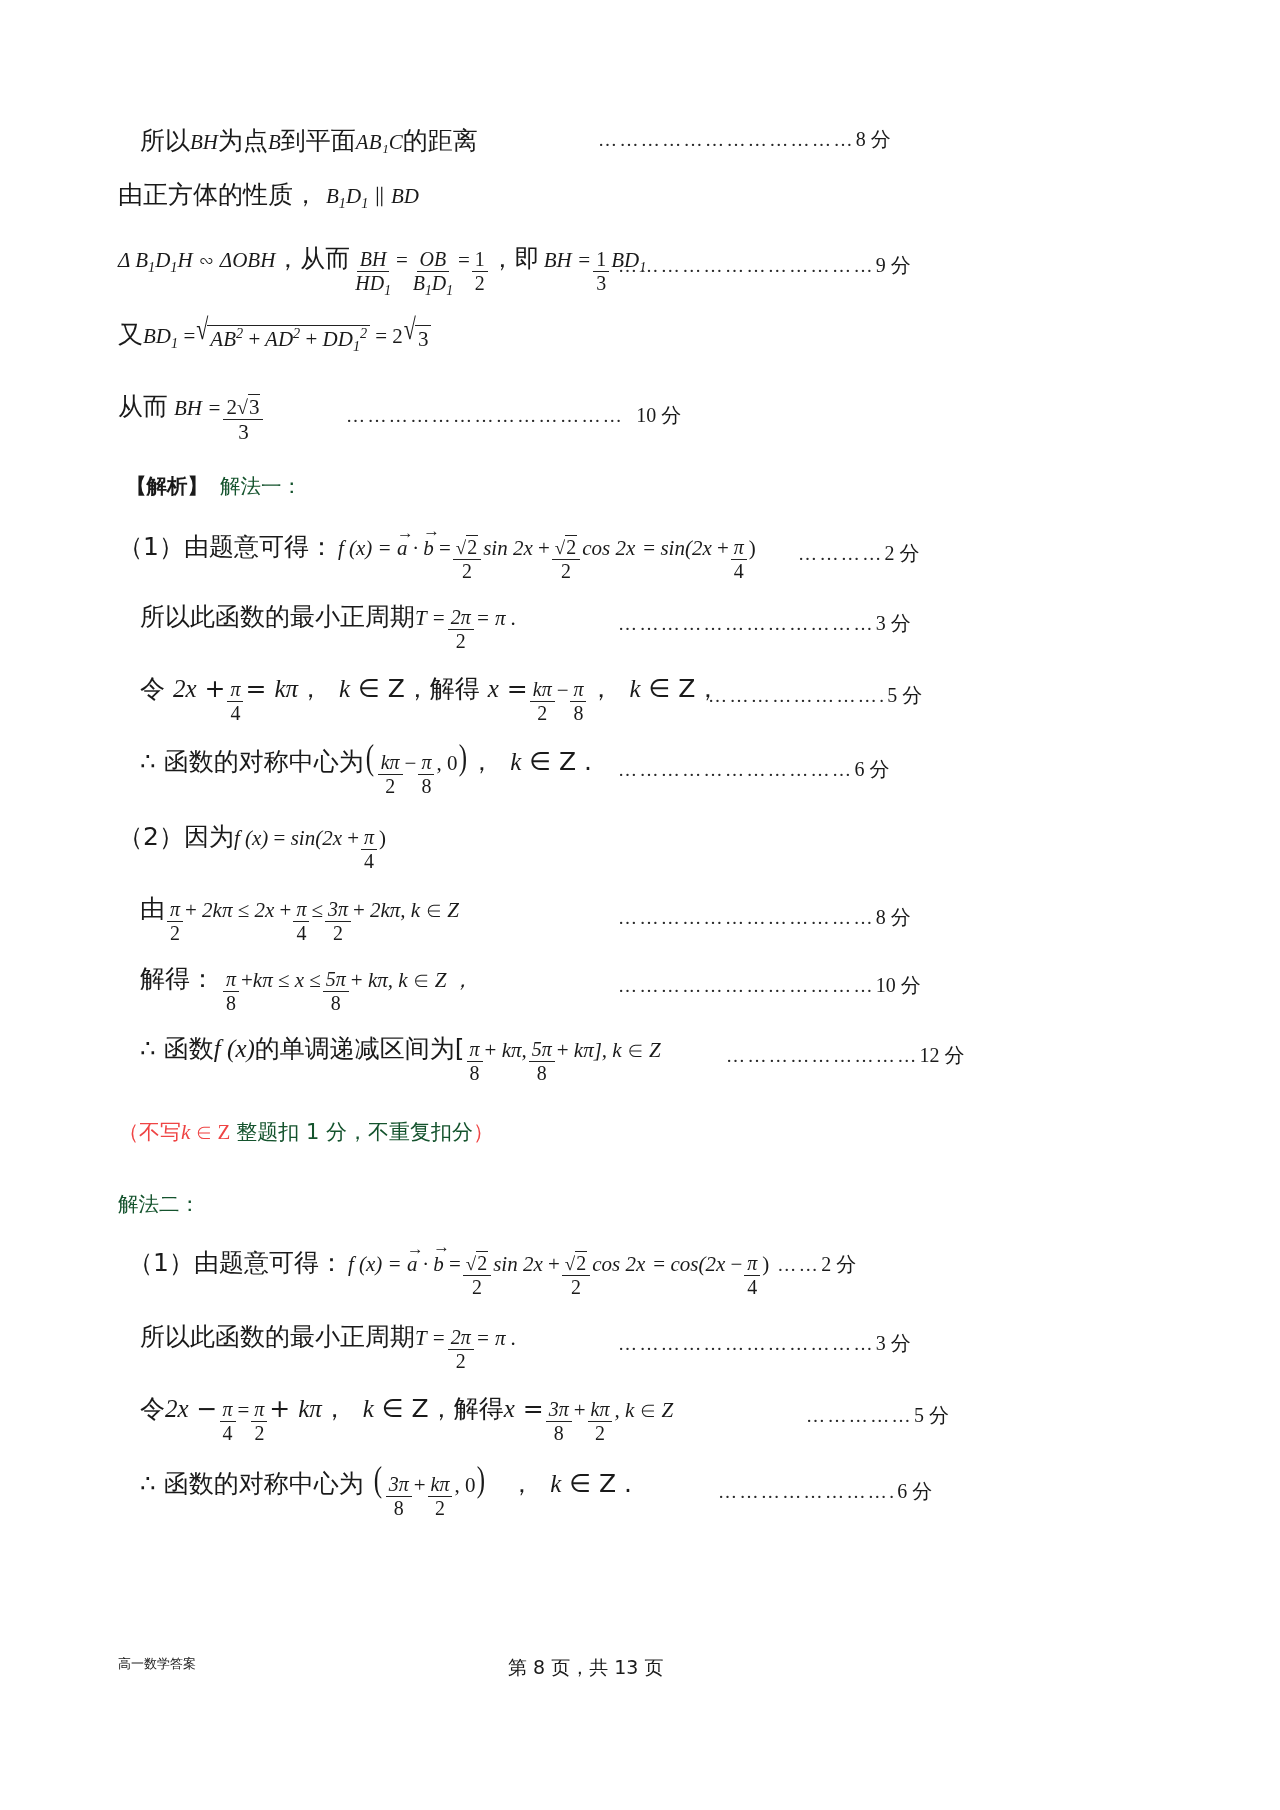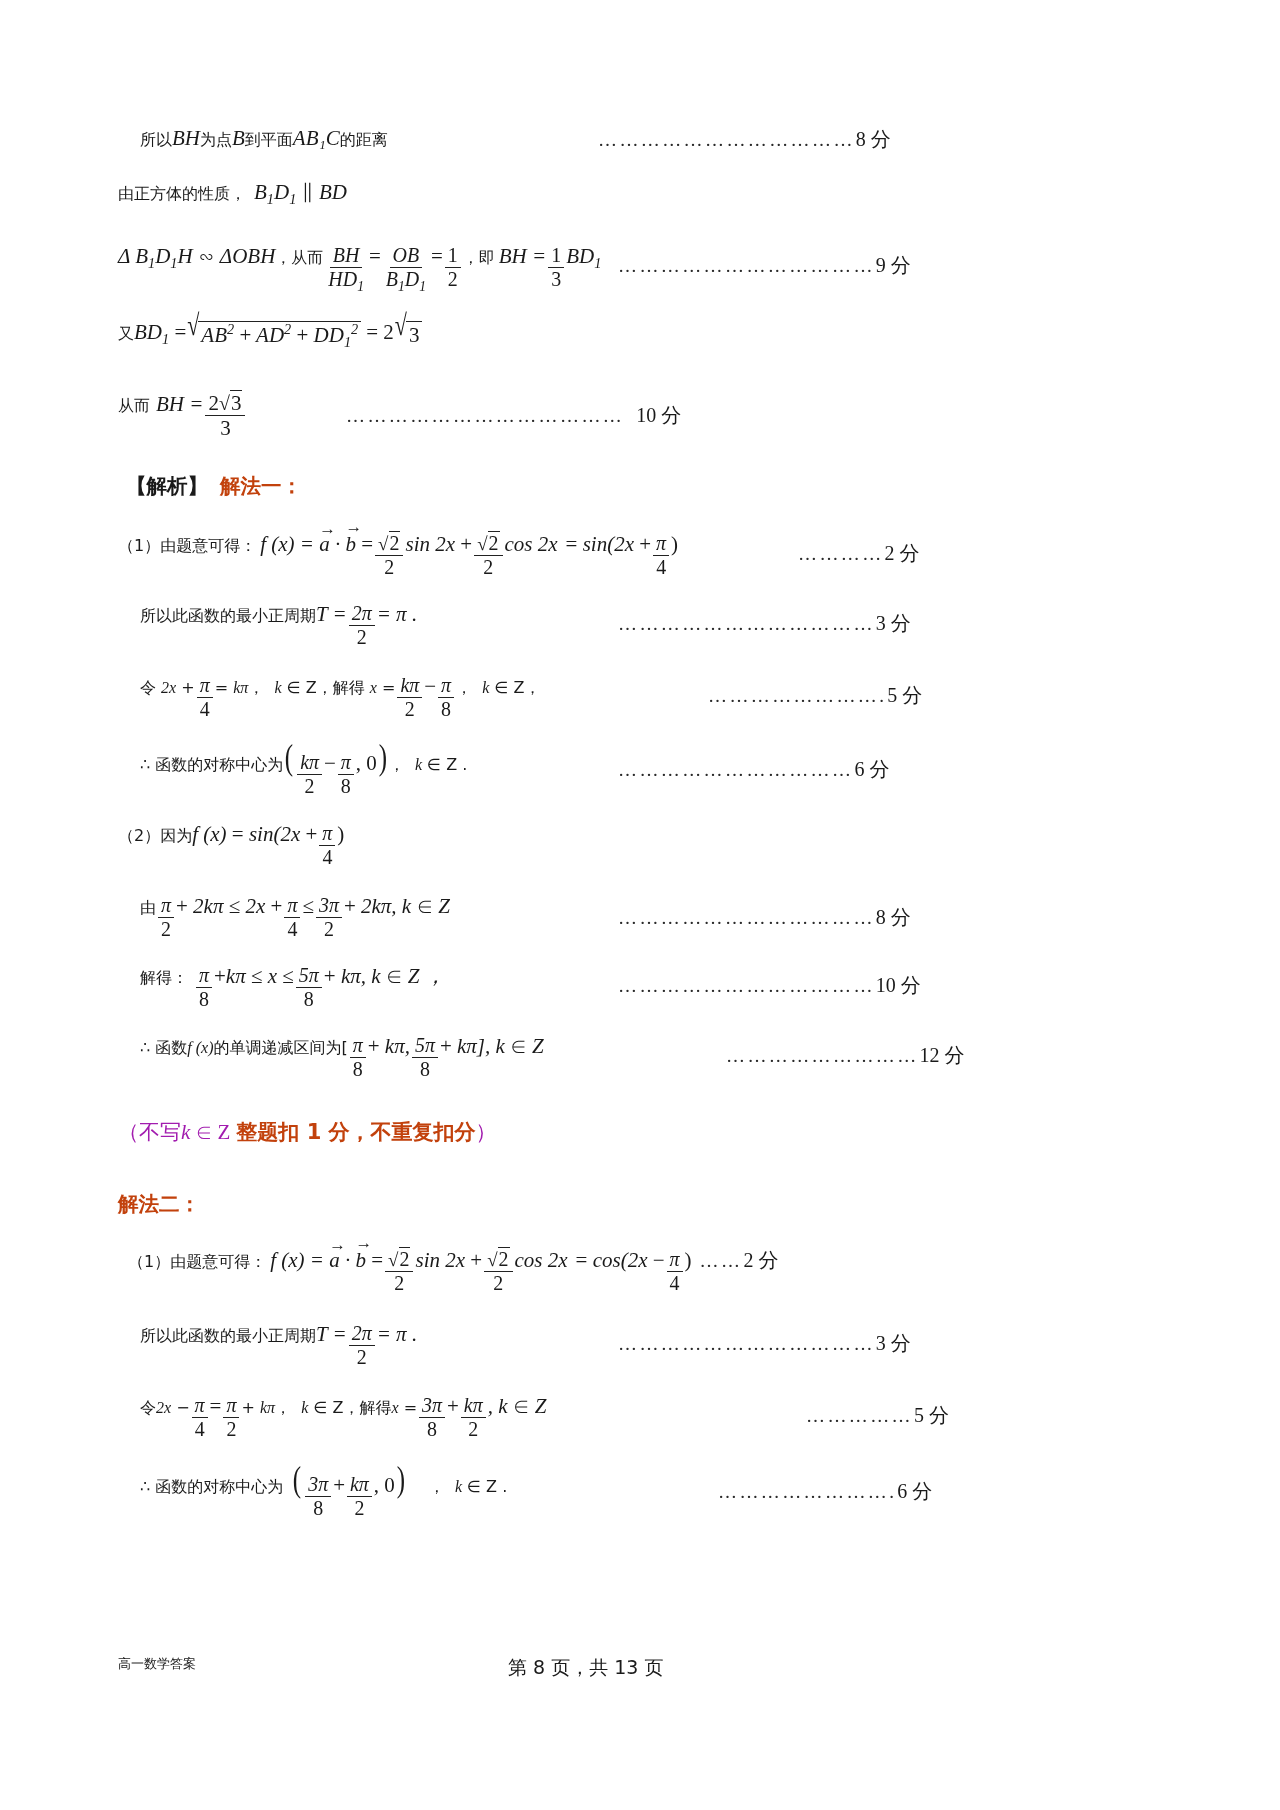--- a/index.html
+++ b/index.html
@@ -41,21 +41,21 @@
   .row {
     position: relative;
     width: 100%;
   }
   .indent-1 { padding-left: 22px; }
   .indent-2 { padding-left: 10px; }
 
   
   .m  { font-style: italic; font-family: "Liberation Serif", serif; }
   .mu { font-style: normal; font-family: "Liberation Serif", serif; }
-  .han { font-style: normal; font-family: "DejaVu Sans", sans-serif; font-size: 16px; }
+  .han { font-style: normal; font-family: "DejaVu Sans", sans-serif; font-size: 25px; }
 
   
   .frac {
     display: inline-flex;
     flex-direction: column;
     align-items: center;
     vertical-align: middle;
     text-align: center;
     margin: 0 2px;
     position: relative;
@@ -118,22 +118,22 @@
   .dots {
     letter-spacing: 2.4px;
     font-size: 19px;
     color: #2a2a2a;
   }
   .score {
     font-size: 20px;
     margin-left: 1px;
   }
 
-  .red { color: #a21caf; text-align: center; }
-  .red-b { color: #c2410c; font-weight: bold; }
+  .red { color: #ef4444; text-align: center; }
+  .red-b { color: #14532d; font-weight: normal; }
   .bold { font-weight: bold; }
 
   
   .footer {
     position: absolute;
     left: 118px;
     top: 1655px;
     width: 1055px;
     font-size: 19px;
     display: flex;

